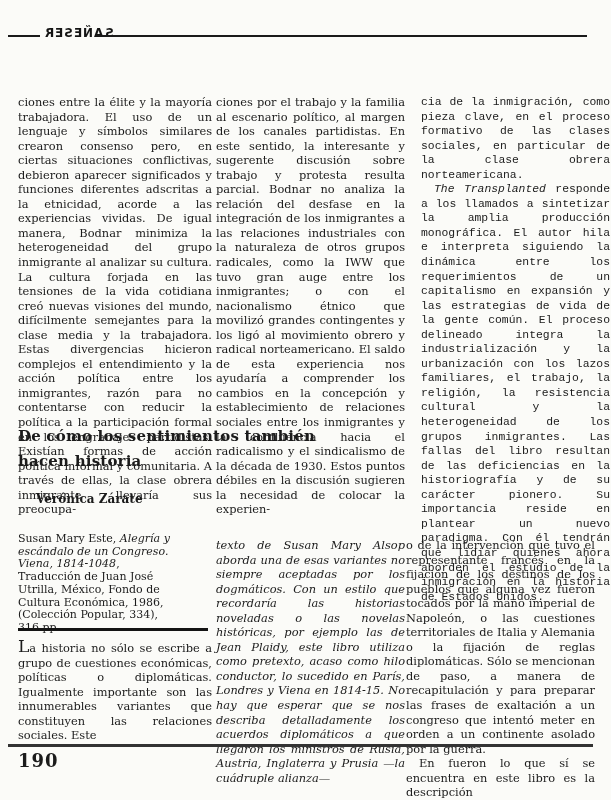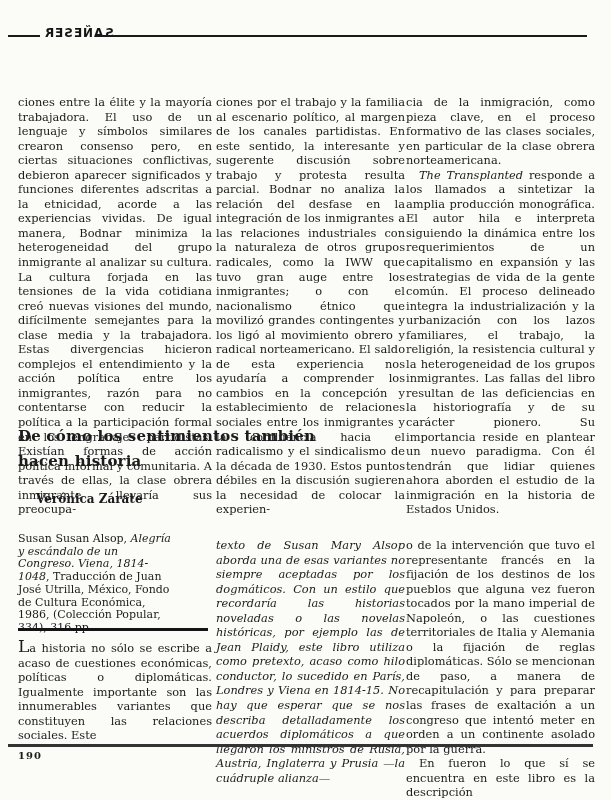--- a/index.html
+++ b/index.html
@@ -21,39 +21,39 @@
   
   .textcol {
     position:absolute; font-size:11.4px; line-height:14.55px;
     text-align:justify; hyphens:auto; -webkit-hyphens:auto;
   }
   .textcol p { margin:0; }
   .textcol p.indent { text-indent:13px; }
   .textcol p.lead::first-letter { font-size:150%; line-height:1; }
   #prev-col1 { left:18px;  top:95px; width:194px; }
   #prev-col2 { left:216px; top:95px; width:189px; }
-  #prev-col3 { left:406px; top:95px; width:189px; }
+  #prev-col3 { left:421px; top:95px; width:189px;font-family:Liberation Mono, monospace; }
   
   .title {
     position:absolute; left:18px; top:424px; width:312px;
     font-size:15px; line-height:25px; font-weight:bold; letter-spacing:0.2px;
   }
   .author { position:absolute; left:36px; top:492px; font-size:12px; font-weight:bold; }
   .citation {
     position:absolute; left:18px; top:533px; width:160px;
     font-size:11px; line-height:12.7px; text-align:left;
   }
   .citation p { margin:0; }
   .col-divider { left:18px; top:628px; width:190px; height:3px; background:#141414; }
   #art-col1 { left:18px;  top:638px; width:194px; }
   #art-col2 { left:216px; top:538px; width:189px;font-style:italic; }
   #art-col3 { left:406px; top:538px; width:189px; }
   
   .frule { left:8px; top:744px; width:585px; height:2.5px; background:#333; }
-  .pageno { position:absolute; left:18px; top:750px; font-size:10px; font-weight:bold; letter-spacing:1px; }
+  .pageno { position:absolute; left:18px; top:750px; font-size:18px; font-weight:bold; letter-spacing:1px; }
 </style>
 </head>
 <body>
 
 <div class="page">
 
   <div class="rule hrule-left"></div>
   <div class="logo"><span>R</span><span>E</span><span>S</span><span>E</span><span>Ñ</span><span>A</span><span>S</span></div>
   <div class="rule hrule-right"></div>
 
@@ -65,27 +65,27 @@
     </div>
   <div class="textcol" id="prev-col3">
       <p><span>cia de la inmigración, como pieza clave, en el proceso formativo de las clases sociales, en particular de la clase obrera norteamericana.</span></p>
       <p class="indent"><i>The Transplanted</i><span> responde a los llamados a sintetizar la amplia producción monográfica. El autor hila e interpreta siguiendo la dinámica entre los requerimientos de un capitalismo en expansión y las estrategias de vida de la gente común. El proceso delineado integra la industrialización y la urbanización con los lazos familiares, el trabajo, la religión, la resistencia cultural y la heterogeneidad de los grupos inmigrantes. Las fallas del libro resultan de las deficiencias en la historiografía y de su carácter pionero. Su importancia reside en plantear un nuevo paradigma. Con él tendrán que lidiar quienes ahora aborden el estudio de la inmigración en la historia de Estados Unidos.</span></p>
     </div>
 
   <h1 class="title" style="margin:0;">De cómo los sentimientos también hacen historia</h1>
   <div class="author">Verónica Zárate</div>
 
   <div class="citation">
-      <p><span>Susan Susan Alsop, </span><i>Alegría y escándalo de un Congreso. Viena, 1814-1048</i><span>, Traducción de Juan José Utrilla, México, Fondo de Cultura Económica, 1986, (Colección Popular, 334), 316 pp.</span></p>
+      <p><span>Susan Mary Este, </span><i>Alegría y escándalo de un Congreso. Viena, 1814-1048</i><span>, Traducción de Juan José Utrilla, México, Fondo de Cultura Económica, 1986, (Colección Popular, 334), 316 pp.</span></p>
     </div>
 
   <div class="rule col-divider"></div>
 
   <div class="textcol" id="art-col1">
-      <p class="lead"><span>La historia no sólo se escribe a acaso de cuestiones económicas, políticas o diplomáticas. Igualmente importante son las innumerables variantes que constituyen las relaciones sociales. Este</span></p>
+      <p class="lead"><span>La historia no sólo se escribe a grupo de cuestiones económicas, políticas o diplomáticas. Igualmente importante son las innumerables variantes que constituyen las relaciones sociales. Este</span></p>
     </div>
   <div class="textcol" id="art-col2">
       <p><span>texto de Susan Mary Alsop aborda una de esas variantes no siempre aceptadas por los dogmáticos. Con un estilo que recordaría las historias noveladas o las novelas históricas, por ejemplo las de Jean Plaidy, este libro utiliza como pretexto, acaso como hilo conductor, lo sucedido en París, Londres y Viena en 1814-15. No hay que esperar que se nos describa detalladamente los acuerdos diplomáticos a que llegaron los ministros de Rusia, Austria, Inglaterra y Prusia —la cuádruple alianza—</span></p>
     </div>
   <div class="textcol" id="art-col3">
       <p><span>o de la intervención que tuvo el representante francés en la fijación de los destinos de los pueblos que alguna vez fueron tocados por la mano imperial de Napoleón, o las cuestiones territoriales de Italia y Alemania o la fijación de reglas diplomáticas. Sólo se mencionan de paso, a manera de recapitulación y para preparar las frases de exaltación a un congreso que intentó meter en orden a un continente asolado por la guerra.</span></p>
       <p class="indent"><span>En fueron lo que sí se encuentra en este libro es la descripción</span></p>
     </div>
 
   <div class="rule frule"></div>

